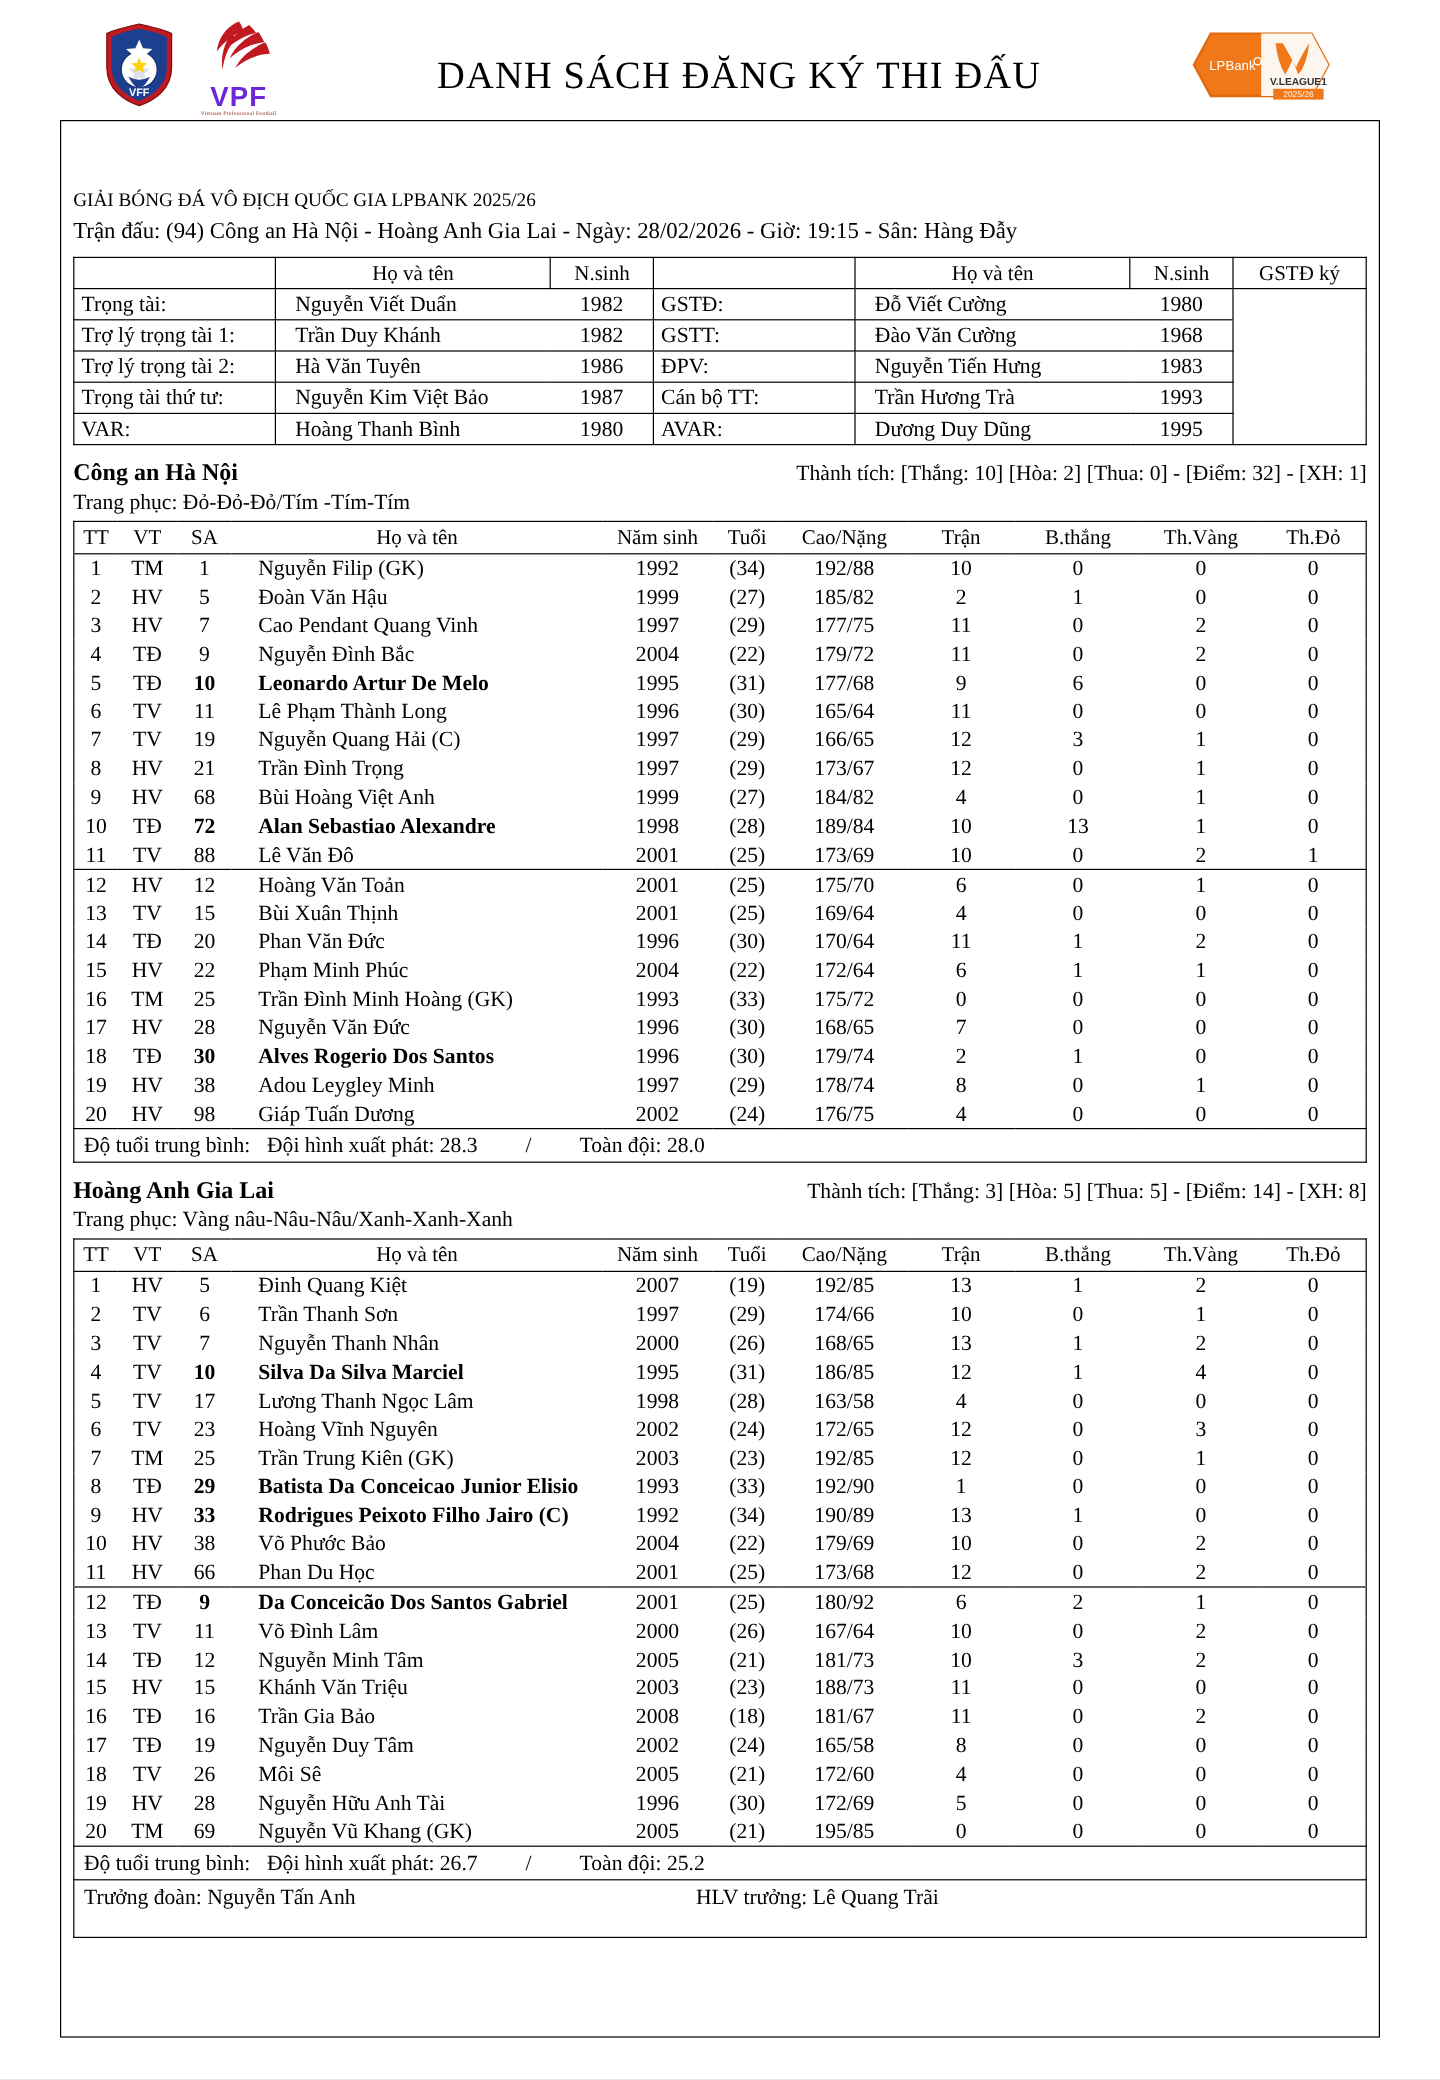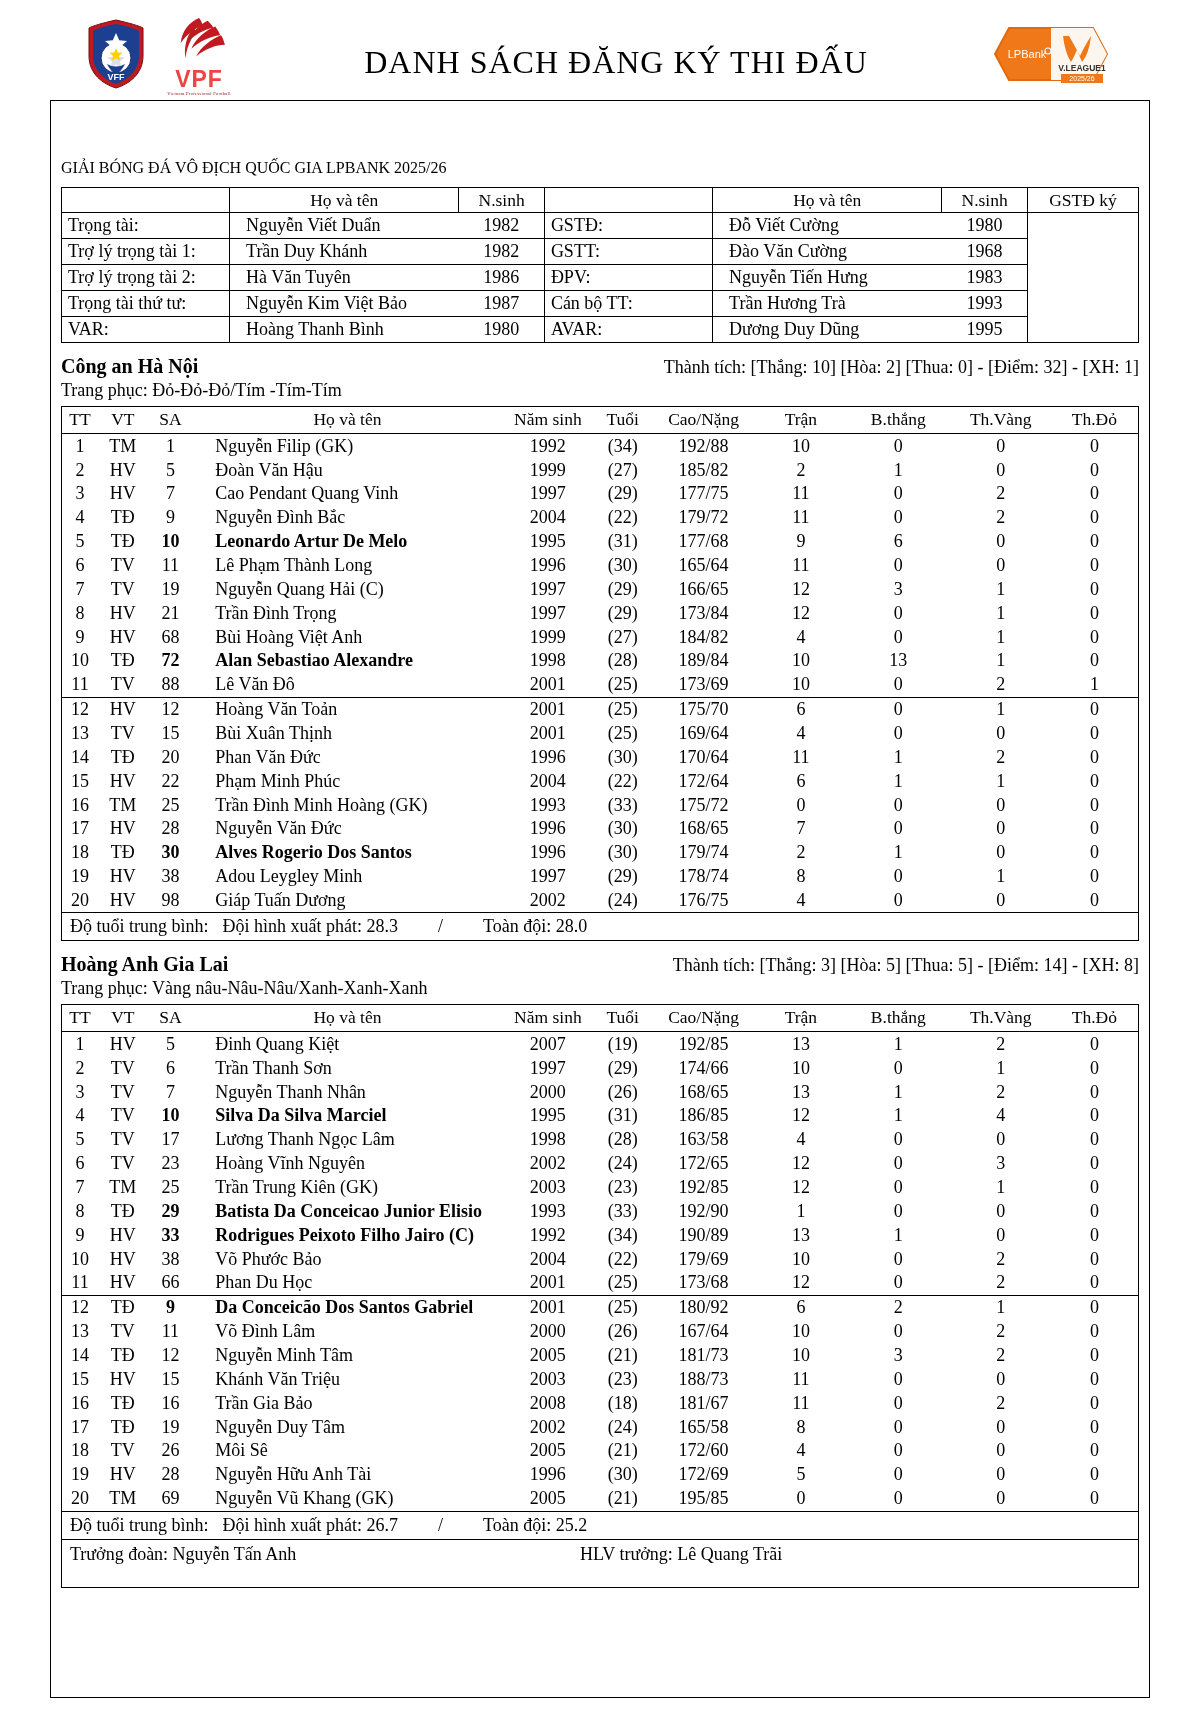--- a/index.html
+++ b/index.html
@@ -37,21 +37,21 @@
     font-family: "Liberation Serif", serif;
     padding-top: 16px;
   }
 
   
   .vff-crest { width: 62px; height: 72px; position: relative; text-align: center; }
   
   .vpf-logo { width: 92px; height: 76px; position: relative; text-align:center;}
   .vpf-word {
     font-family: "Liberation Sans", sans-serif;
-    font-weight: bold; font-size: 23px; color: #ef4444;
+    font-weight: bold; font-size: 23px; color: #6d28d9;
     letter-spacing: 1px; line-height: 1; margin-top: -2px;
   }
   .vpf-sub { font-size: 4.5px; color:#8a1216; letter-spacing:.3px;}
 
   
   .lp-badge { width: 128px; height: 72px; position: relative; }
 
   
   .frame {
     border: 1.5px solid #000;
@@ -194,20 +194,21 @@
         <rect x="74" y="56" width="42" height="9" fill="#f07818"></rect>
         <text x="95" y="63" font-size="7" fill="#ffffff" text-anchor="middle" font-family="Liberation Sans, sans-serif">2025/26</text>
       </svg>
     </div>
   </div>
 
   <div class="frame">
 
     <div class="league-block">
       <div class="league-name">GIẢI BÓNG ĐÁ VÔ ĐỊCH QUỐC GIA LPBANK 2025/26</div>
+      <div class="match-line">Trận đấu: (94) Công an Hà Nội - Hoàng Anh Gia Lai - Ngày: 28/02/2026 - Giờ: 19:15 - Sân: Hàng Đẫy</div>
     </div>
 
     <table class="officials">
       <thead>
         <tr>
           <th class="off-role"></th>
           <th class="off-name">Họ và tên</th>
           <th class="off-year">N.sinh</th>
           <th class="off-role"></th>
           <th class="off-name">Họ và tên</th>
@@ -375,21 +376,21 @@
                 <td class="c-yc">1</td>
                 <td class="c-rc">0</td>
               </tr>
               <tr class="table-row">
                 <td class="c-tt">8</td>
                 <td class="c-vt">HV</td>
                 <td class="c-sa">21</td>
                 <td class="c-name">Trần Đình Trọng</td>
                 <td class="c-yob">1997</td>
                 <td class="c-age">(29)</td>
-                <td class="c-hw">173/84</td>
+                <td class="c-hw">173/67</td>
                 <td class="c-app">12</td>
                 <td class="c-goal">0</td>
                 <td class="c-yc">1</td>
                 <td class="c-rc">0</td>
               </tr>
               <tr class="table-row">
                 <td class="c-tt">9</td>
                 <td class="c-vt">HV</td>
                 <td class="c-sa">68</td>
                 <td class="c-name">Bùi Hoàng Việt Anh</td>

